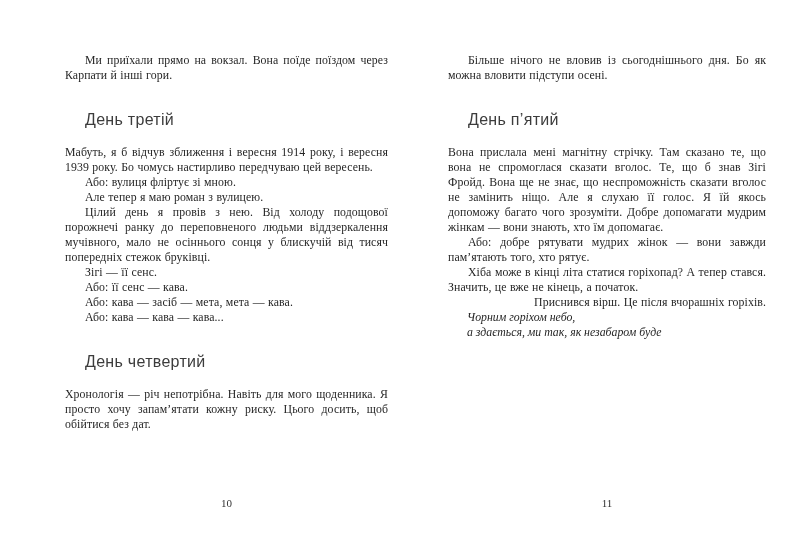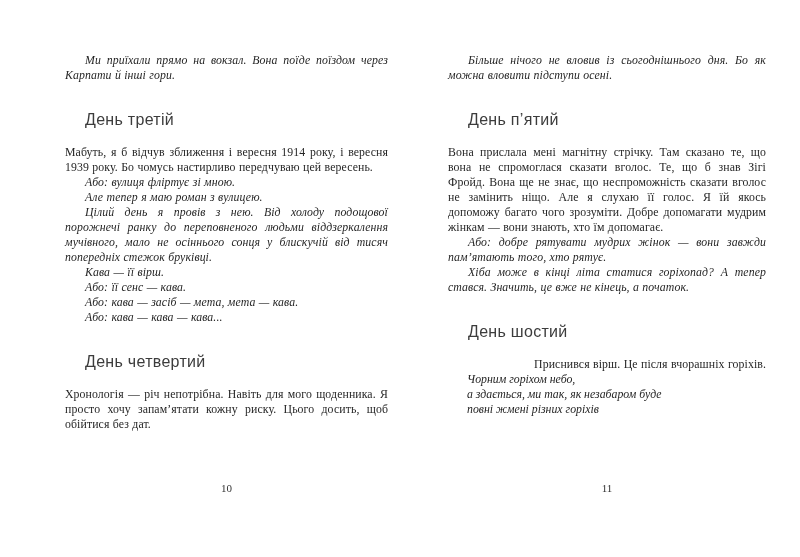--- a/index.html
+++ b/index.html
@@ -24,21 +24,21 @@
   }
   .page-left  { left: 65px;  width: 323px; }
   .page-right { left: 448px; width: 318px; }
 
   .para {
     margin: 0;
     text-align: justify;
     letter-spacing: 0.1px;
     word-spacing: 0.3px;
   }
-  .indent { text-indent: 20px; font-style: italic; }
+  .indent { text-indent: 20px; }
 
   .day-heading {
     font-family: "Liberation Sans", sans-serif;
     font-weight: 400;
     font-size: 16px;
     line-height: 20px;
     color: #3c3c3c;
     letter-spacing: 0.3px;
     margin: 27px 0 15px 0;
     padding-left: 20px;
@@ -50,21 +50,21 @@
     text-align: right;
   }
   .poem-line {
     padding-left: 19px;
     text-align: left;
     font-style: italic;
   }
 
   .page-number {
     position: absolute;
-    top: 428px;
+    top: 443px;
     left: 0;
     width: 100%;
     text-align: center;
     font-size: 11px;
     color: #333333;
   }
 </style>
 </head>
 <body>
 
@@ -72,44 +72,42 @@
 
   <section class="page page-left">
     <p class="para indent">Ми приїхали прямо на вокзал. Вона поїде поїздом через Карпати й інші гори.</p>
 
     <h2 class="day-heading">День третій</h2>
 
     <p class="para">Мабуть, я б відчув зближення і вересня 1914 року, і вересня 1939 року. Бо чомусь настирливо передчуваю цей вересень.</p>
     <p class="para indent">Або: вулиця фліртує зі мною.</p>
     <p class="para indent">Але тепер я маю роман з вулицею.</p>
     <p class="para indent">Цілий день я провів з нею. Від холоду подощової порожнечі ранку до переповненого людьми віддзеркалення мучівного, мало не осіннього сонця у блискучій від тисяч попередніх стежок бруківці.</p>
-    <p class="para indent">Кава — її вірш.</p>
+    <p class="para indent">Зігі — її сенс.</p>
     <p class="para indent">Або: її сенс — кава.</p>
     <p class="para indent">Або: кава — засіб — мета, мета — кава.</p>
     <p class="para indent">Або: кава — кава — кава...</p>
 
     <h2 class="day-heading">День четвертий</h2>
 
     <p class="para">Хронологія — річ непотрібна. Навіть для мого щоденника. Я просто хочу запам’ятати кожну риску. Цього досить, щоб обійтися без дат.</p>
 
     <div class="page-number">10</div>
   </section>
 
   <section class="page page-right">
     <p class="para indent">Більше нічого не вловив із сьогоднішнього дня. Бо як можна вловити підступи осені.</p>
 
     <h2 class="day-heading">День п’ятий</h2>
 
     <p class="para">Вона прислала мені магнітну стрічку. Там сказано те, що вона не спромоглася сказати вголос. Те, що б знав Зігі Фройд. Вона ще не знає, що неспроможність сказати вголос не замінить ніщо. Але я слухаю її голос. Я їй якось допоможу багато чого зрозуміти. Добре допомагати мудрим жінкам — вони знають, хто їм допомагає.</p>
     <p class="para indent">Або: добре рятувати мудрих жінок — вони завжди пам’ятають того, хто рятує.</p>
     <p class="para indent">Хіба може в кінці літа статися горіхопад? А тепер стався. Значить, це вже не кінець, а початок.</p>
 
-    <h2 class="day-heading">День шостий</h2>
 
     <p class="para poem-intro">Приснився вірш. Це після вчорашніх горіхів.</p>
     <div class="poem-line">Чорним горіхом небо,</div>
     <div class="poem-line">а здається, ми так, як незабаром буде</div>
-    <div class="poem-line">повні жмені різних горіхів</div>
 
     <div class="page-number">11</div>
   </section>
 
 </div>
 
 </body></html>

